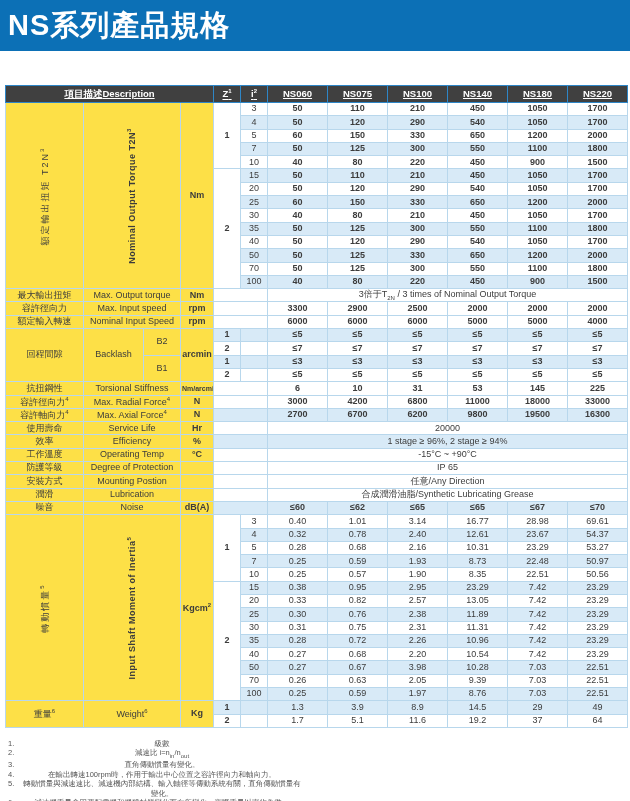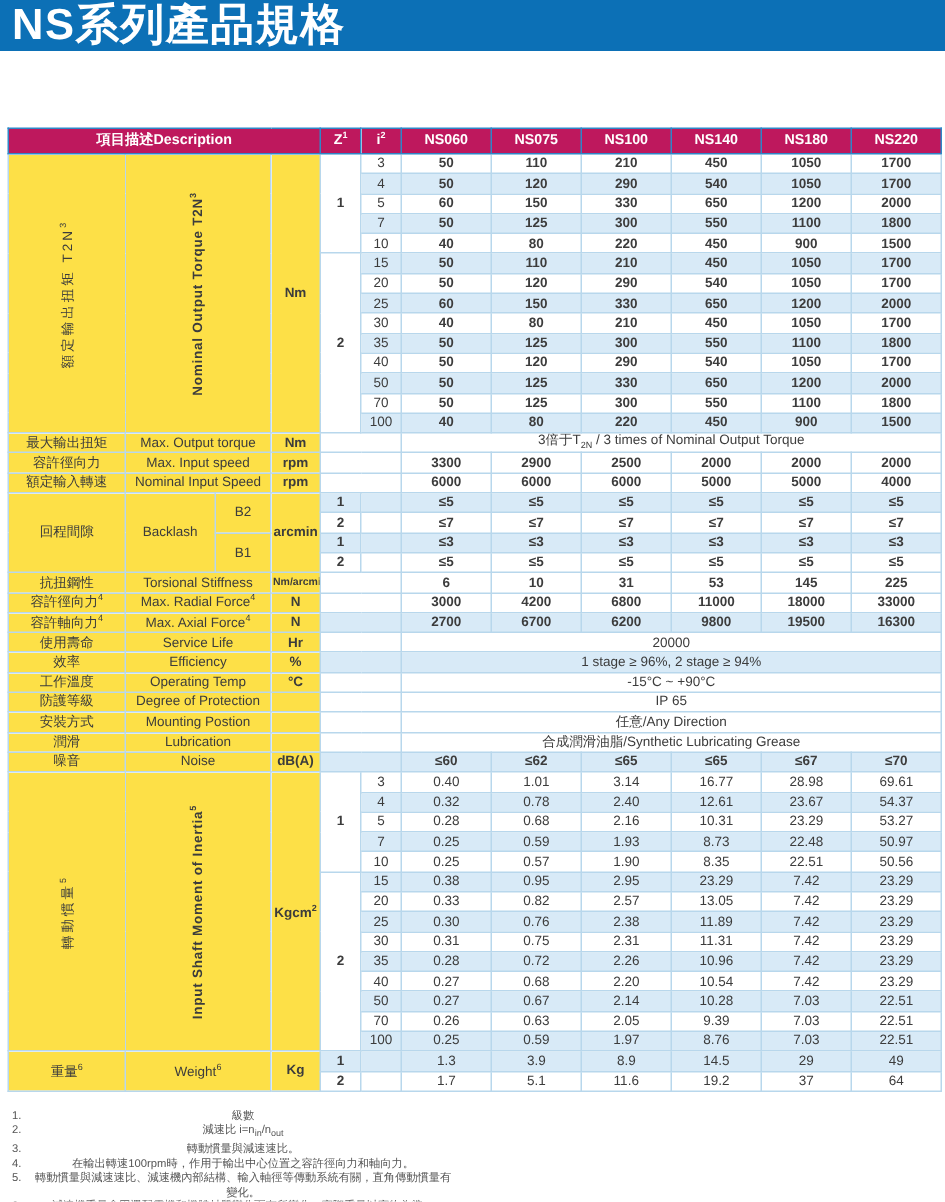--- a/index.html
+++ b/index.html
@@ -1,36 +1,36 @@
 <!DOCTYPE html>
 <html><head>
 <meta charset="utf-8">
 <style>
   html,body { margin:0; padding:0; }
   body {
     width:630px; height:801px; background:#fff; position:relative;
     font-family:"Liberation Sans", sans-serif;
   }
-  .banner { background:#0c70b6; height:34px; display:flex; align-items:center; }
+  .banner { background:#0c70b6; height:51px; display:flex; align-items:center; }
   .banner .title {
     color:#fff; font-size:29px; font-weight:bold; padding-left:8px; letter-spacing:1px;
     white-space:nowrap;
   }
   .table-wrap { position:absolute; left:5px; top:85px; }
   table {
     border-collapse:collapse; table-layout:fixed; width:620px;
     border:1px solid #909090;
   }
   td {
     border:1px solid #b8d7ec; padding:0 1px; text-align:center; vertical-align:middle;
     font-size:9px; color:#3c3c3c; height:12.3px; line-height:1.05; overflow:hidden;
   }
   thead td {
-    background:#be185d; color:#fff; font-weight:bold; border-color:#2e86c7;
-    height:16px; font-size:9.5px;
+    background:#404040; color:#fff; font-weight:bold; border-color:#2e86c7;
+    height:16px; font-size:9.5px;text-decoration:underline;
   }
   thead td .en { font-weight:bold; }
   tr.sec td { border-top:1px solid #909090; }
   td.lbl { background:#fde047; }
   td.w { background:#ffffff; }
   td.b { background:#d8eaf7; }
   td.bold { font-weight:bold; }
   td.small { font-size:7px; }
   td.vert { position:relative; }
   .vtxt {
@@ -488,21 +488,21 @@
           <td class="w">0.68</td>
           <td class="w">2.20</td>
           <td class="w">10.54</td>
           <td class="w">7.42</td>
           <td class="w">23.29</td>
         </tr>
         <tr>
           <td class="b">50</td>
           <td class="b">0.27</td>
           <td class="b">0.67</td>
-          <td class="b">2.14</td>
+          <td class="b">3.98</td>
           <td class="b">10.28</td>
           <td class="b">7.03</td>
           <td class="b">22.51</td>
         </tr>
         <tr>
           <td class="w">70</td>
           <td class="w">0.26</td>
           <td class="w">0.63</td>
           <td class="w">2.05</td>
           <td class="w">9.39</td>
@@ -549,21 +549,21 @@
     <div class="fn-item">
       <span class="fn-num">1.</span>
       <span class="fn-text">級數</span>
     </div>
     <div class="fn-item">
       <span class="fn-num">2.</span>
       <span class="fn-text">減速比 i=n<sub>in</sub>/n<sub>out</sub></span>
     </div>
     <div class="fn-item">
       <span class="fn-num">3.</span>
-      <span class="fn-text">轉動慣量與減速速比。</span>
+      <span class="fn-text">直角傳動慣量有變化。</span>
     </div>
     <div class="fn-item">
       <span class="fn-num">4.</span>
       <span class="fn-text">在輸出轉速100rpm時，作用于輸出中心位置之容許徑向力和軸向力。</span>
     </div>
     <div class="fn-item">
       <span class="fn-num">5.</span>
       <span class="fn-text">轉動慣量與減速速比、減速機內部結構、輸入軸徑等傳動系統有關，直角傳動慣量有變化。</span>
     </div>
     <div class="fn-item">

